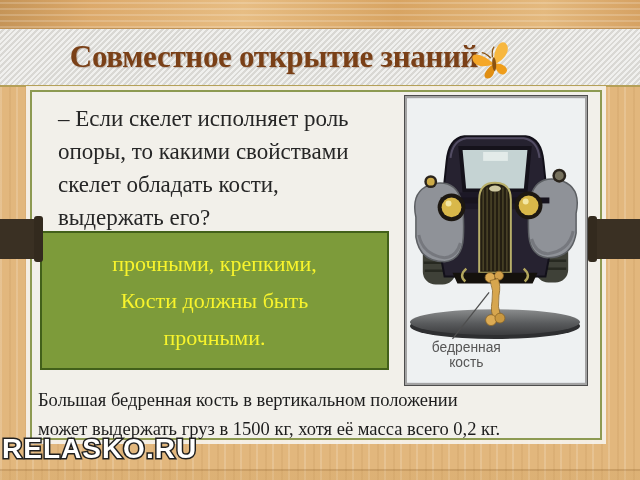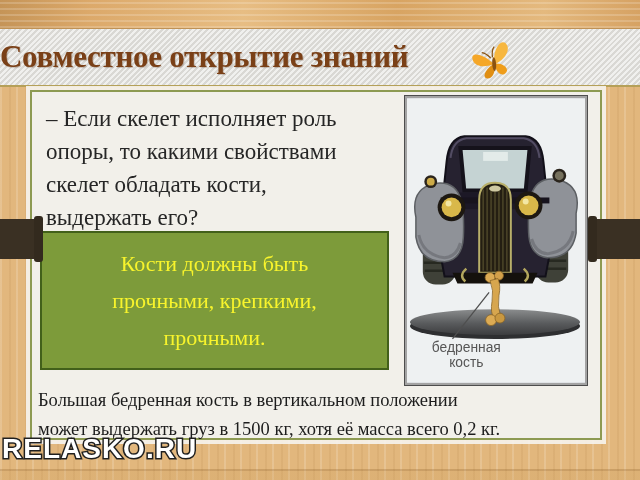--- a/index.html
+++ b/index.html
@@ -18,36 +18,37 @@
       linear-gradient(90deg,#c59457 0%, #dca96a 14%, #e7bd83 38%, #d8a462 62%, #e4b97e 85%, #d6a263 100%);
     border-bottom:1px solid #c09255;
   }
   .title-band{
     position:absolute;left:0;top:29px;width:640px;height:58px;
     background:repeating-linear-gradient(135deg,#f0f0ee 0 2px,#d9d8d4 2px 4px);
     border-bottom:2px solid #b5a058;
   }
   .title{
     position:absolute;left:0;top:10px;width:548px;margin:0;
+    text-align:center;
     font-size:31px;font-weight:bold;letter-spacing:-0.3px;
     color:var(--title-text,#7a4017);
     text-shadow:1px 1px 1px rgba(80,40,10,0.25);
   }
   .butterfly{position:absolute;left:469px;top:9px;width:47px;height:45px;}
   .panel{
     position:absolute;left:30px;top:90px;width:572px;height:350px;
     background:var(--panel-bg,#f2f0ea);
     border:2px solid var(--panel-border,#8d9a52);
     box-shadow:0 0 0 4px rgba(246,244,239,0.9);
   }
   .question{
     position:absolute;left:14px;top:10px;width:356px;
     font-size:23px;line-height:33px;color:var(--body-text,#262626);
   }
-  .qline{display:block;white-space:nowrap;}
+  .qline{display:block;white-space:nowrap;margin-left:12px;}
   .answer-box{
     position:absolute;left:8px;top:139px;width:349px;height:139px;
     background:var(--answer-box-bg,#7d9b3a);
     border:2px solid var(--answer-box-border,#42601a);
     display:flex;flex-direction:column;justify-content:center;
     text-align:center;
     color:var(--answer-text,#f8f42c);
     font-size:22px;line-height:37px;
   }
   .aline{display:block;white-space:nowrap;}
@@ -110,22 +111,22 @@
   <div class="panel">
 
     <div class="question">
       <span class="qline">– Если скелет исполняет роль</span>
       <span class="qline">опоры, то какими свойствами</span>
       <span class="qline">скелет обладать кости,</span>
       <span class="qline">выдержать его?</span>
     </div>
 
     <div class="answer-box">
+      <span class="aline">прочными, крепкими,</span>
       <span class="aline">Кости должны быть</span>
-      <span class="aline">прочными, крепкими,</span>
       <span class="aline">прочными.</span>
     </div>
 
     <div class="figure">
       <div class="photo">
         <svg viewBox="0 0 180 287">
           <defs>
             <linearGradient id="plat" x1="0" y1="0" x2="0" y2="1">
               <stop offset="0" stop-color="#8b8d8e"></stop>
               <stop offset="0.55" stop-color="#595b5d"></stop>

